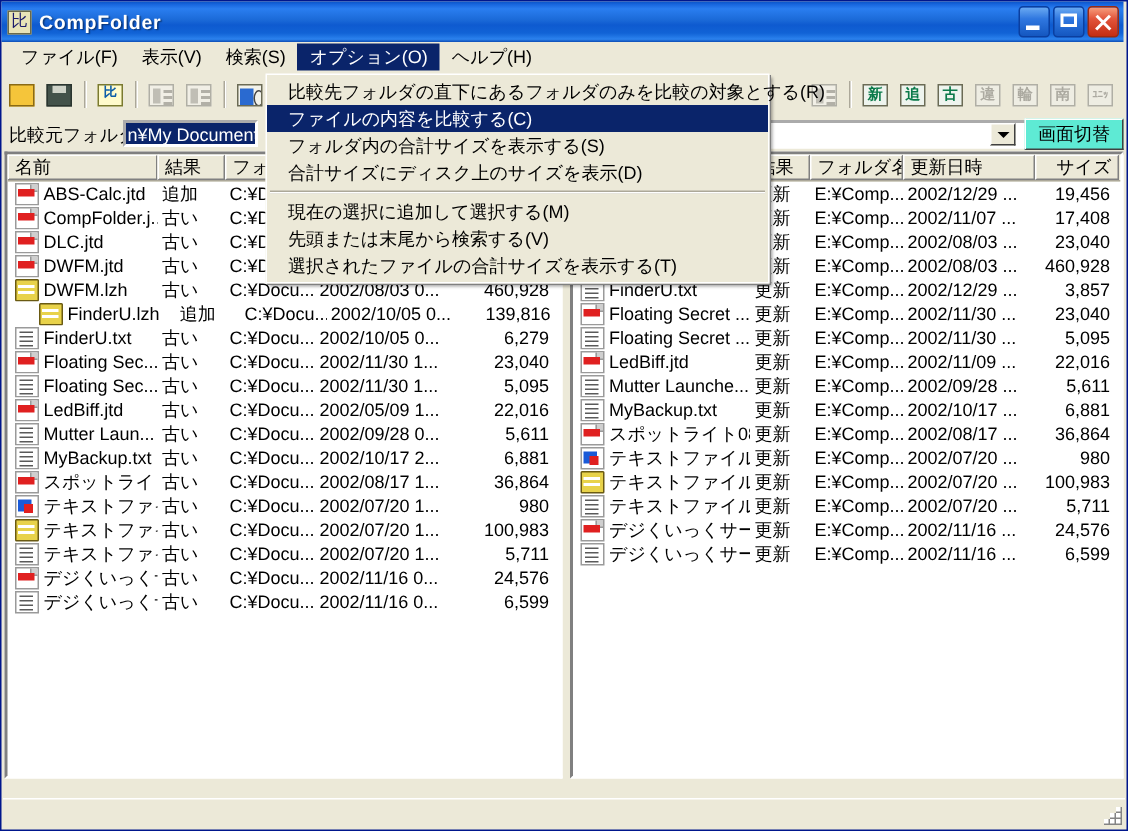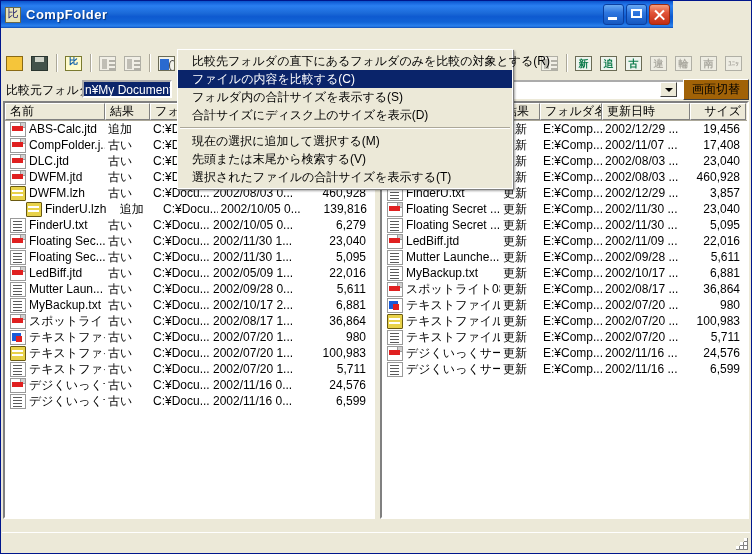--- a/index.html
+++ b/index.html
@@ -7,21 +7,21 @@
     width:752px;height:554px;overflow:hidden;
     font-family:"Liberation Sans","DejaVu Sans",sans-serif;
     font-size:12px;background:#d6d3ce;
   }
   #app{
     position:relative;width:752px;height:554px;box-sizing:border-box;
     border:1px solid #00168c;background:#ece9d8;
   }
   
   .titlebar{
-    position:absolute;left:0;top:0;width:672px;height:27px;
+    position:absolute;left:0;top:0;width:748px;height:27px;
     background:linear-gradient(180deg,#0a54c8 0%,#1968e0 8%,#2a7ef0 18%,#1b6ad8 45%,#0e5ad0 58%,#1163d6 78%,#2b82ee 93%,#0d4cb4 100%);
     display:flex;align-items:center;
   }
   .titlebar .tb-icon{
     width:16px;height:16px;margin-left:4px;margin-right:5px;
     background:#e8e4b8;border:1px solid #6a6a4a;box-sizing:border-box;
     position:relative;flex:none;
   }
   .titlebar .tb-icon:before{
     content:"比";position:absolute;left:0;top:-2px;width:14px;
@@ -99,21 +99,21 @@
   }
   .pfield2 .car{width:4px;height:13px;background:#0a246a;margin-left:1px;}
   .pdrop{
     position:absolute;left:658px;top:3px;width:17px;height:15px;
     background:#ece9d8;border:1px solid #fff;border-right-color:#404040;border-bottom-color:#404040;
     box-sizing:border-box;display:flex;align-items:center;justify-content:center;
   }
   .pdrop:after{content:"";border-left:4px solid transparent;border-right:4px solid transparent;border-top:4px solid #000;}
   .pbtn{
     position:absolute;left:681px;top:0px;width:66px;height:21px;
-    background:#a16207;border:1px solid #fff;border-right-color:#404040;border-bottom-color:#404040;
+    background:#5eead4;border:1px solid #fff;border-right-color:#404040;border-bottom-color:#404040;
     box-sizing:border-box;text-align:center;font-size:12px;line-height:19px;color:#000;
   }
 
   
   .lists{position:absolute;left:1px;top:100px;width:748px;height:421px;}
   .pane{
     position:absolute;top:0;height:418px;background:#fff;
     border:2px solid;border-color:#808080 #fff #fff #808080;box-sizing:border-box;overflow:hidden;
   }
   .pane.left{left:1px;width:372px;}
@@ -173,20 +173,27 @@
       <div class="tb-btn tb-max">
           <i></i>
         </div>
       <div class="tb-btn close tb-close">
           <i class="a"></i>
           <i class="b"></i>
         </div>
     </div>
   </div>
 
+  <div class="menubar">
+    <div class="mi">ファイル(F)</div>
+    <div class="mi">表示(V)</div>
+    <div class="mi">検索(S)</div>
+    <div class="mi open">オプション(O)</div>
+    <div class="mi">ヘルプ(H)</div>
+  </div>
 
   <div class="toolbar">
     <div class="tbtn">
         <span class="gi folder"></span>
       </div>
     <div class="tbtn">
         <span class="gi save"></span>
       </div>
     <div class="tbtn sep">
         <span class="bar"></span>

